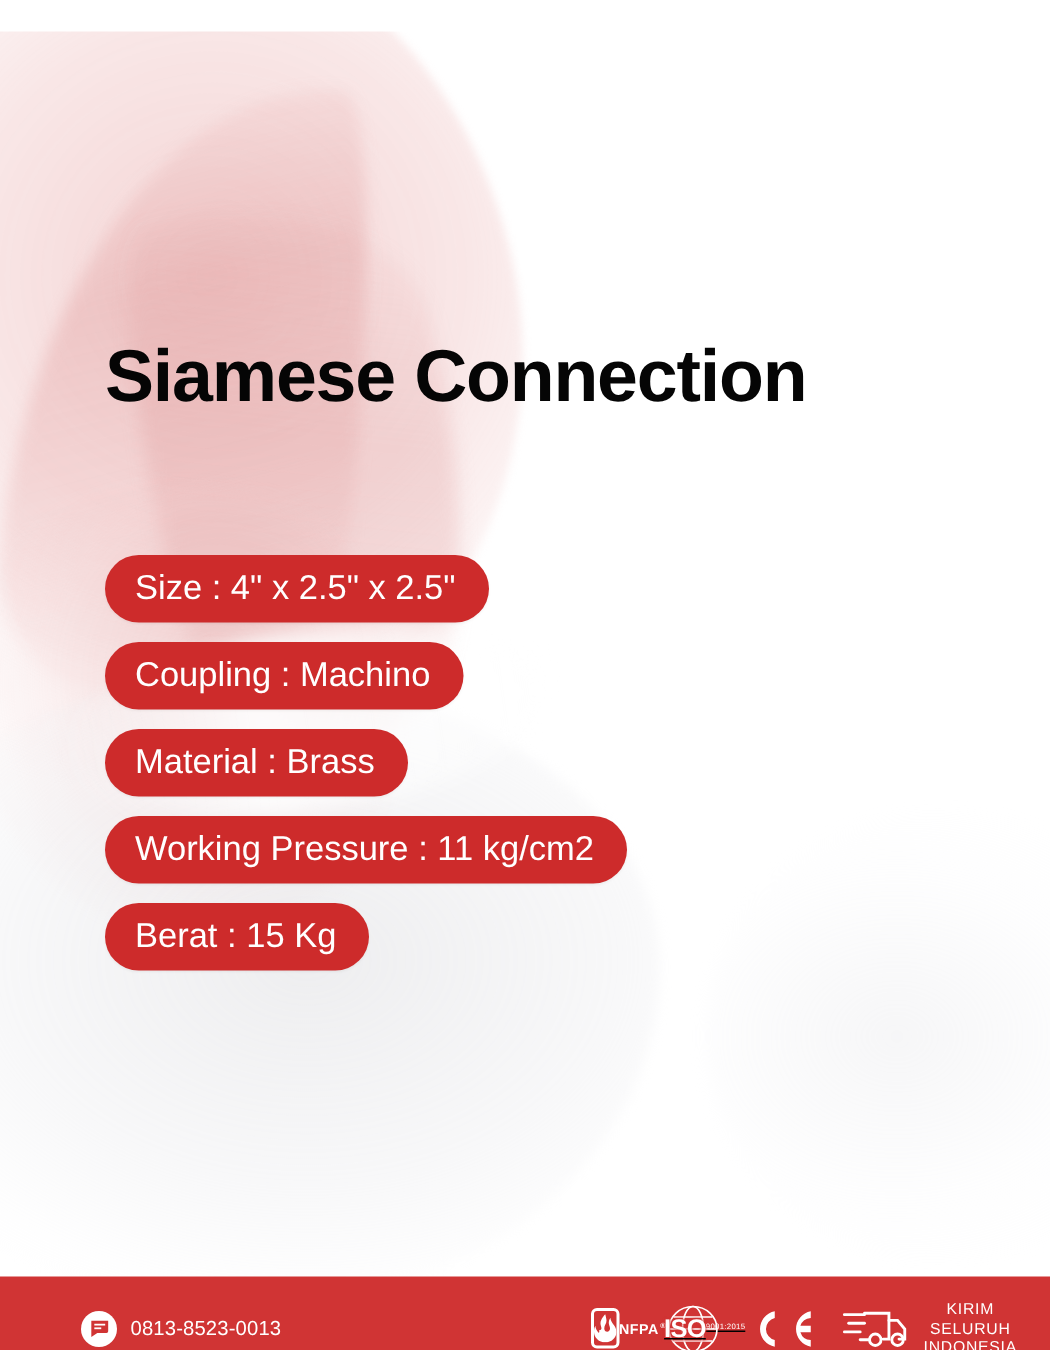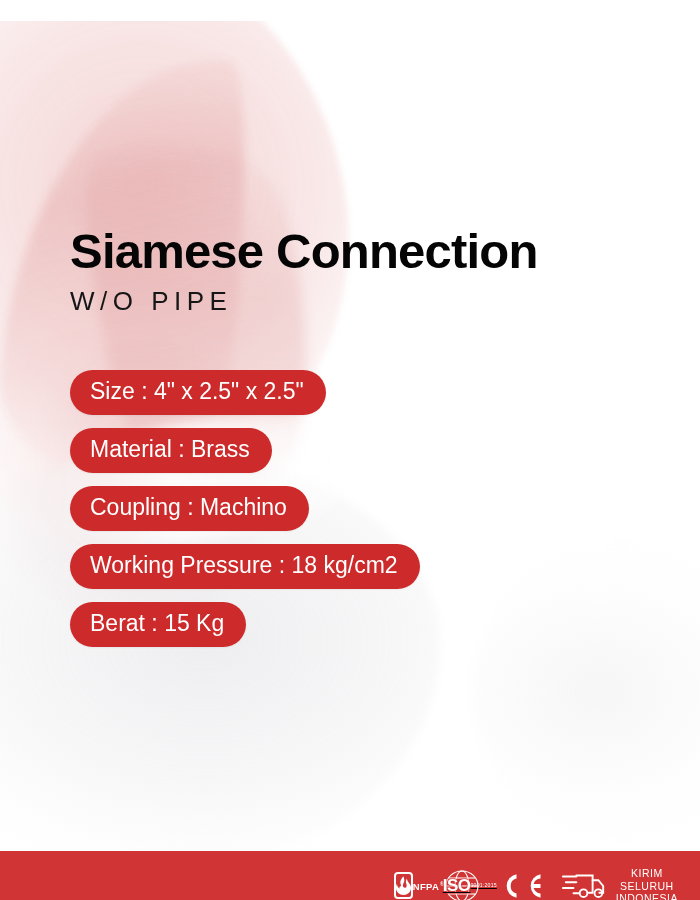--- a/index.html
+++ b/index.html
@@ -310,35 +310,44 @@
     <div class="flame-1"></div>
     <div class="flame-2"></div>
     <div class="flame-3"></div>
     <div class="blob-grey"></div>
     <div class="blob-grey-sheen"></div>
     <div class="blob-right-faint"></div>
   </div>
 
   <div class="title-block">
     <div class="title">Siamese Connection</div>
-    <div class="subtitle">W/O PIPE</div>
   </div>
 
   <div class="spec-list">
     <div class="pill">Size : 4" x 2.5" x 2.5"</div>
+    <div class="pill">Coupling : Machino</div>
     <div class="pill">Material : Brass</div>
-    <div class="pill">Coupling : Machino</div>
-    <div class="pill">Working Pressure : 18 kg/cm2</div>
+    <div class="pill">Working Pressure : 11 kg/cm2</div>
     <div class="pill">Berat : 15 Kg</div>
   </div>
 
   <div class="footer">
     <div class="footer-inner">
 
 
+      <div class="contact-group">
+        <span class="wa-icon">
+          <svg width="15" height="15" viewBox="0 0 24 24" fill="#d03434">
+            <path d="M3 4h18v11.2a1.8 1.8 0 0 1-1.8 1.8H9.4L3 21.4z"></path>
+            <rect x="6.2" y="7.2" width="11.6" height="1.9" fill="#ffffff"></rect>
+            <rect x="6.2" y="11.1" width="7.4" height="1.9" fill="#ffffff"></rect>
+          </svg>
+        </span>
+        <span class="contact-text">0813-8523-0013</span>
+      </div>
 
       <div class="badges">
 
         <div class="nfpa-badge">
           <div class="nfpa-box">
             <svg width="15" height="19" viewBox="0 0 16 20" fill="#ffffff">
               <path d="M8 0C8 0 4.6 3.4 4.6 6.6c0 1.4.7 2.3.7 3.4 0 1-.8 1.5-1.6 1.2.3 1.1-.2 2.1-.2 2.1C2.2 12.2 1 10.2 1 8.2 0 10 0 11.7 0 12.6 0 16.7 3.6 20 8 20s8-3.3 8-7.4c0-4.6-4.3-6.2-4.3-10.1 0 0-1.2 1.6-1.2 3.6 0 1.7.9 2.6.9 4.1 0 1.3-.9 2.3-2 2.3-1.2 0-2.1-1-2.1-2.4 0-2.2 1.6-3.2 1.6-5.6C8.9 3.2 8 0 8 0z"></path>
             </svg>
           </div>
           <div class="nfpa-word"><span>NFPA</span><sup>®</sup></div>

